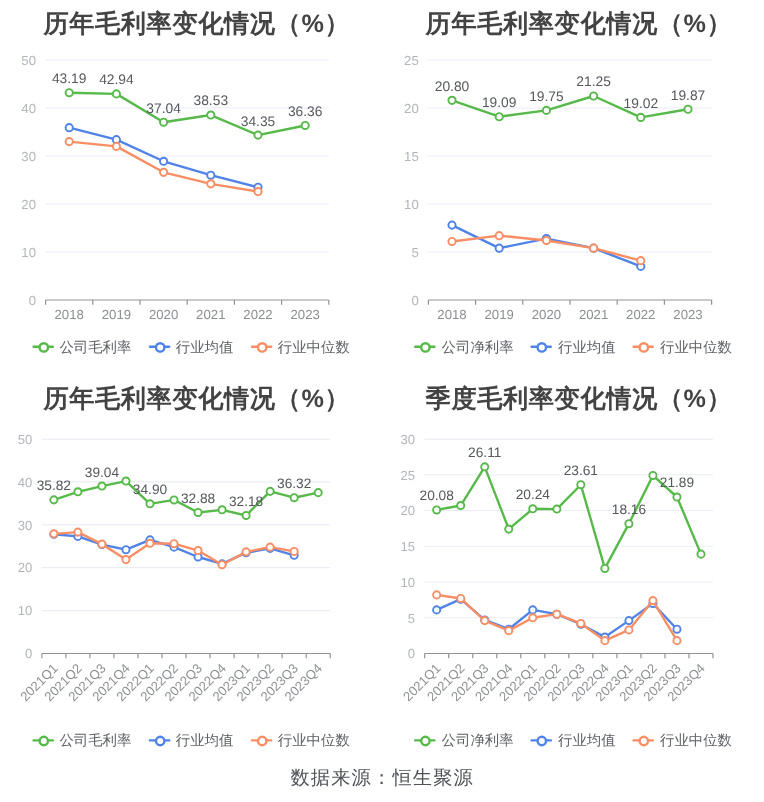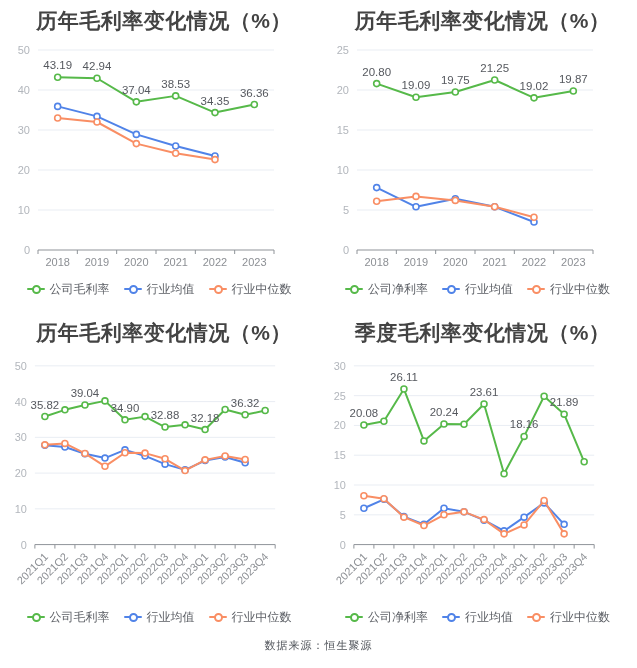--- a/index.html
+++ b/index.html
@@ -31,21 +31,21 @@
   }
   .legend-item{display:flex;align-items:center;gap:5px;cursor:pointer;}
   .lg-marker{position:relative;width:18px;height:9px;flex:0 0 18px;}
   .lg-line{position:absolute;top:3.5px;left:0;width:18px;height:2px;border-radius:1px;}
   .lg-ring{
     position:absolute;top:0;left:5px;width:5px;height:5px;
     border:2px solid;border-radius:50%;background:#fff;
   }
   .legend-label{font-size:12px;color:#5d6066;}
   .source-line{
-    text-align:center;font-size:11px;color:#4f5359;
+    text-align:center;font-size:16px;color:#4f5359;
     margin-top:10px;letter-spacing:1px;
   }
 </style>
 </head>
 <body>
 
 <div class="charts-grid">
 
   <section class="chart-card">
     <h3 class="chart-title">历年毛利率变化情况（%）</h3>

